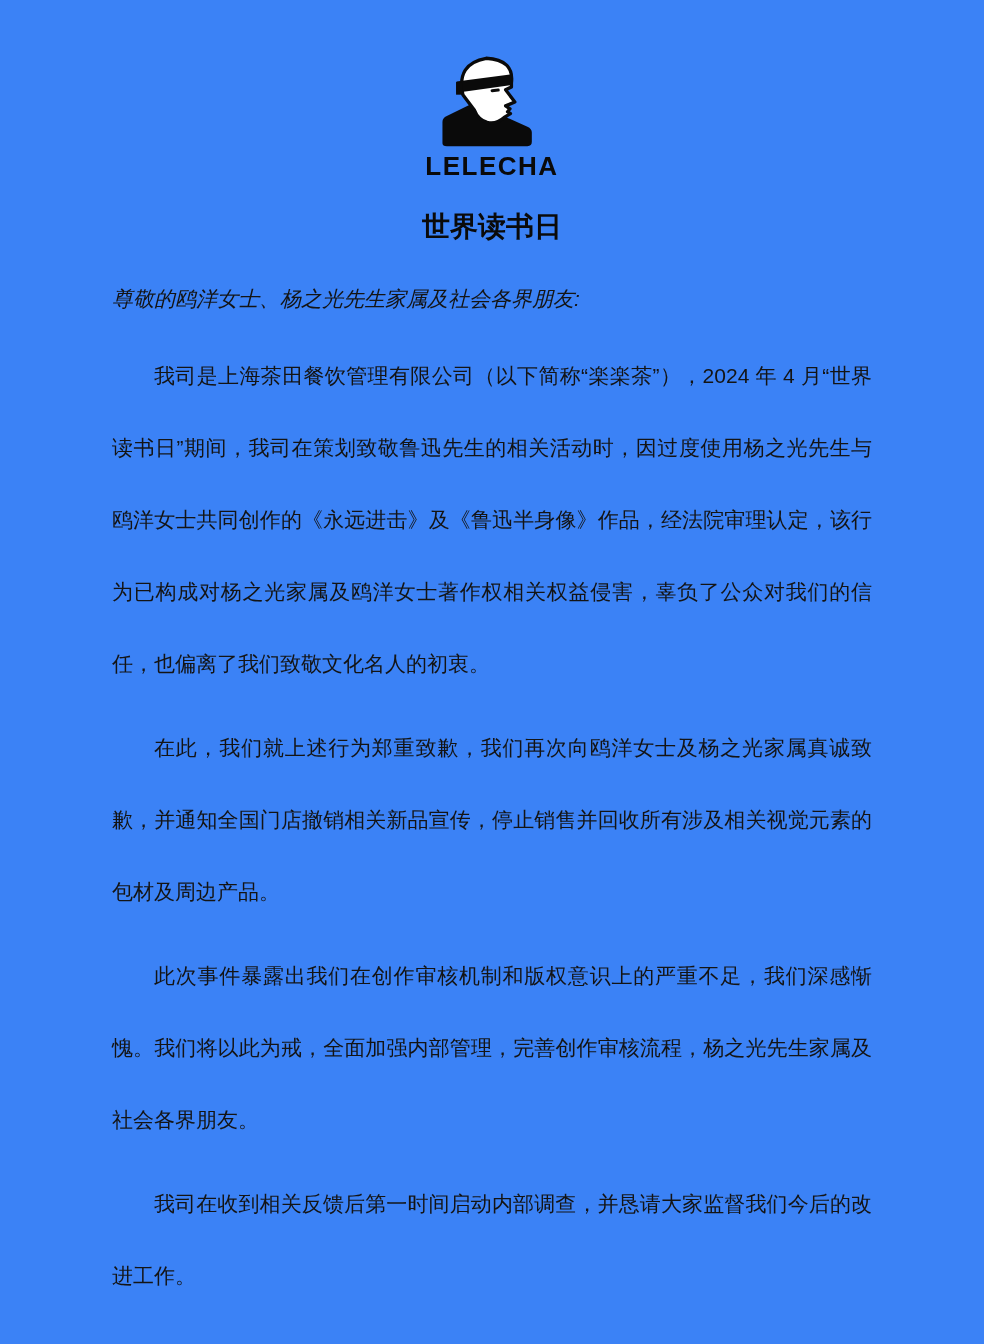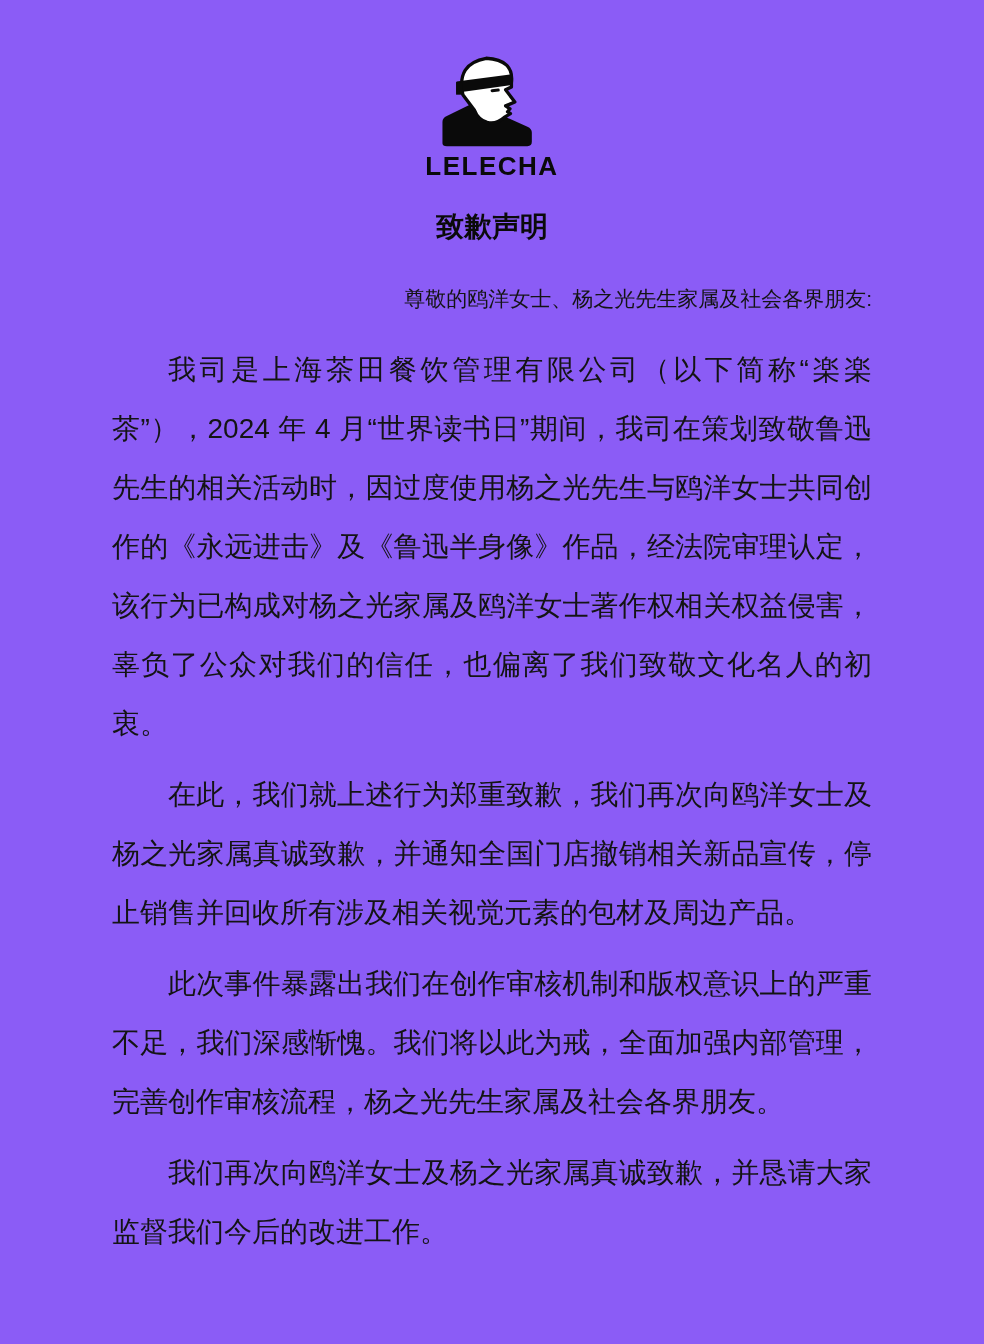--- a/index.html
+++ b/index.html
@@ -2,21 +2,21 @@
 <html lang="zh"><head>
 <meta charset="utf-8">
 <style>
   * { box-sizing: border-box; }
   html, body { margin: 0; padding: 0; background: #ffffff; }
   .page {
     position: relative;
     width: 984px;
     height: 1344px;
     margin: 0 auto;
-    background: #8b5cf6;
+    background: #3b82f6;
     font-family: "Liberation Sans", "DejaVu Sans", sans-serif;
     color: #141414;
     overflow: hidden;
   }
   .logo {
     padding-top: 50px;
     text-align: center;
   }
   .logo svg { display: block; margin: 0 auto; }
   .brand {
@@ -36,26 +36,27 @@
     color: #0a0a0a;
   }
   .letter {
     padding: 0 112px;
     margin-top: 25px;
   }
   .salutation {
     margin: 0 0 12px 0;
     font-size: 21px;
     line-height: 59px;
-    text-align: right;
+    text-align: left;
+    font-style: italic;
   }
   .para {
     margin: 0 0 12px 0;
-    font-size: 28px;
-    line-height: 59px;
+    font-size: 21px;
+    line-height: 72px;
     text-align: justify;
     text-justify: inter-ideograph;
     text-indent: 2em;
   }
   .signature {
     margin-top: 152px;
     text-align: right;
   }
   .signature p { margin: 0; font-size: 21px; line-height: 25px; }
   .signature .company { margin-bottom: 16px; }
@@ -77,29 +78,29 @@
 
       <path d="M23.5,32.5 L80.5,25 L80.5,36 L23.5,44 Z" fill="#0a0a0a"></path>
 
       <rect x="23" y="33" width="6.5" height="13" fill="#0a0a0a"></rect>
 
       <rect x="58.5" y="40" width="9.5" height="3.2" rx="1.6" fill="#0a0a0a" transform="rotate(-6 63 41.5)"></rect>
     </svg>
     <div class="brand">LELECHA</div>
   </header>
 
-  <h1 class="title">致歉声明</h1>
+  <h1 class="title">世界读书日</h1>
 
   <main class="letter">
     <p class="salutation">尊敬的鸥洋女士、杨之光先生家属及社会各界朋友:</p>
 
     <p class="para">我司是上海茶田餐饮管理有限公司（以下简称“楽楽茶”），2024 年 4 月“世界读书日”期间，我司在策划致敬鲁迅先生的相关活动时，因过度使用杨之光先生与鸥洋女士共同创作的《永远进击》及《鲁迅半身像》作品，经法院审理认定，该行为已构成对杨之光家属及鸥洋女士著作权相关权益侵害，辜负了公众对我们的信任，也偏离了我们致敬文化名人的初衷。</p>
     <p class="para">在此，我们就上述行为郑重致歉，我们再次向鸥洋女士及杨之光家属真诚致歉，并通知全国门店撤销相关新品宣传，停止销售并回收所有涉及相关视觉元素的包材及周边产品。</p>
     <p class="para">此次事件暴露出我们在创作审核机制和版权意识上的严重不足，我们深感惭愧。我们将以此为戒，全面加强内部管理，完善创作审核流程，杨之光先生家属及社会各界朋友。</p>
-    <p class="para">我们再次向鸥洋女士及杨之光家属真诚致歉，并恳请大家监督我们今后的改进工作。</p>
+    <p class="para">我司在收到相关反馈后第一时间启动内部调查，并恳请大家监督我们今后的改进工作。</p>
 
     <div class="signature">
       <p class="company">上海茶田餐饮管理有限公司</p>
 
     </div>
   </main>
 
 </div>
 
 </body></html>

